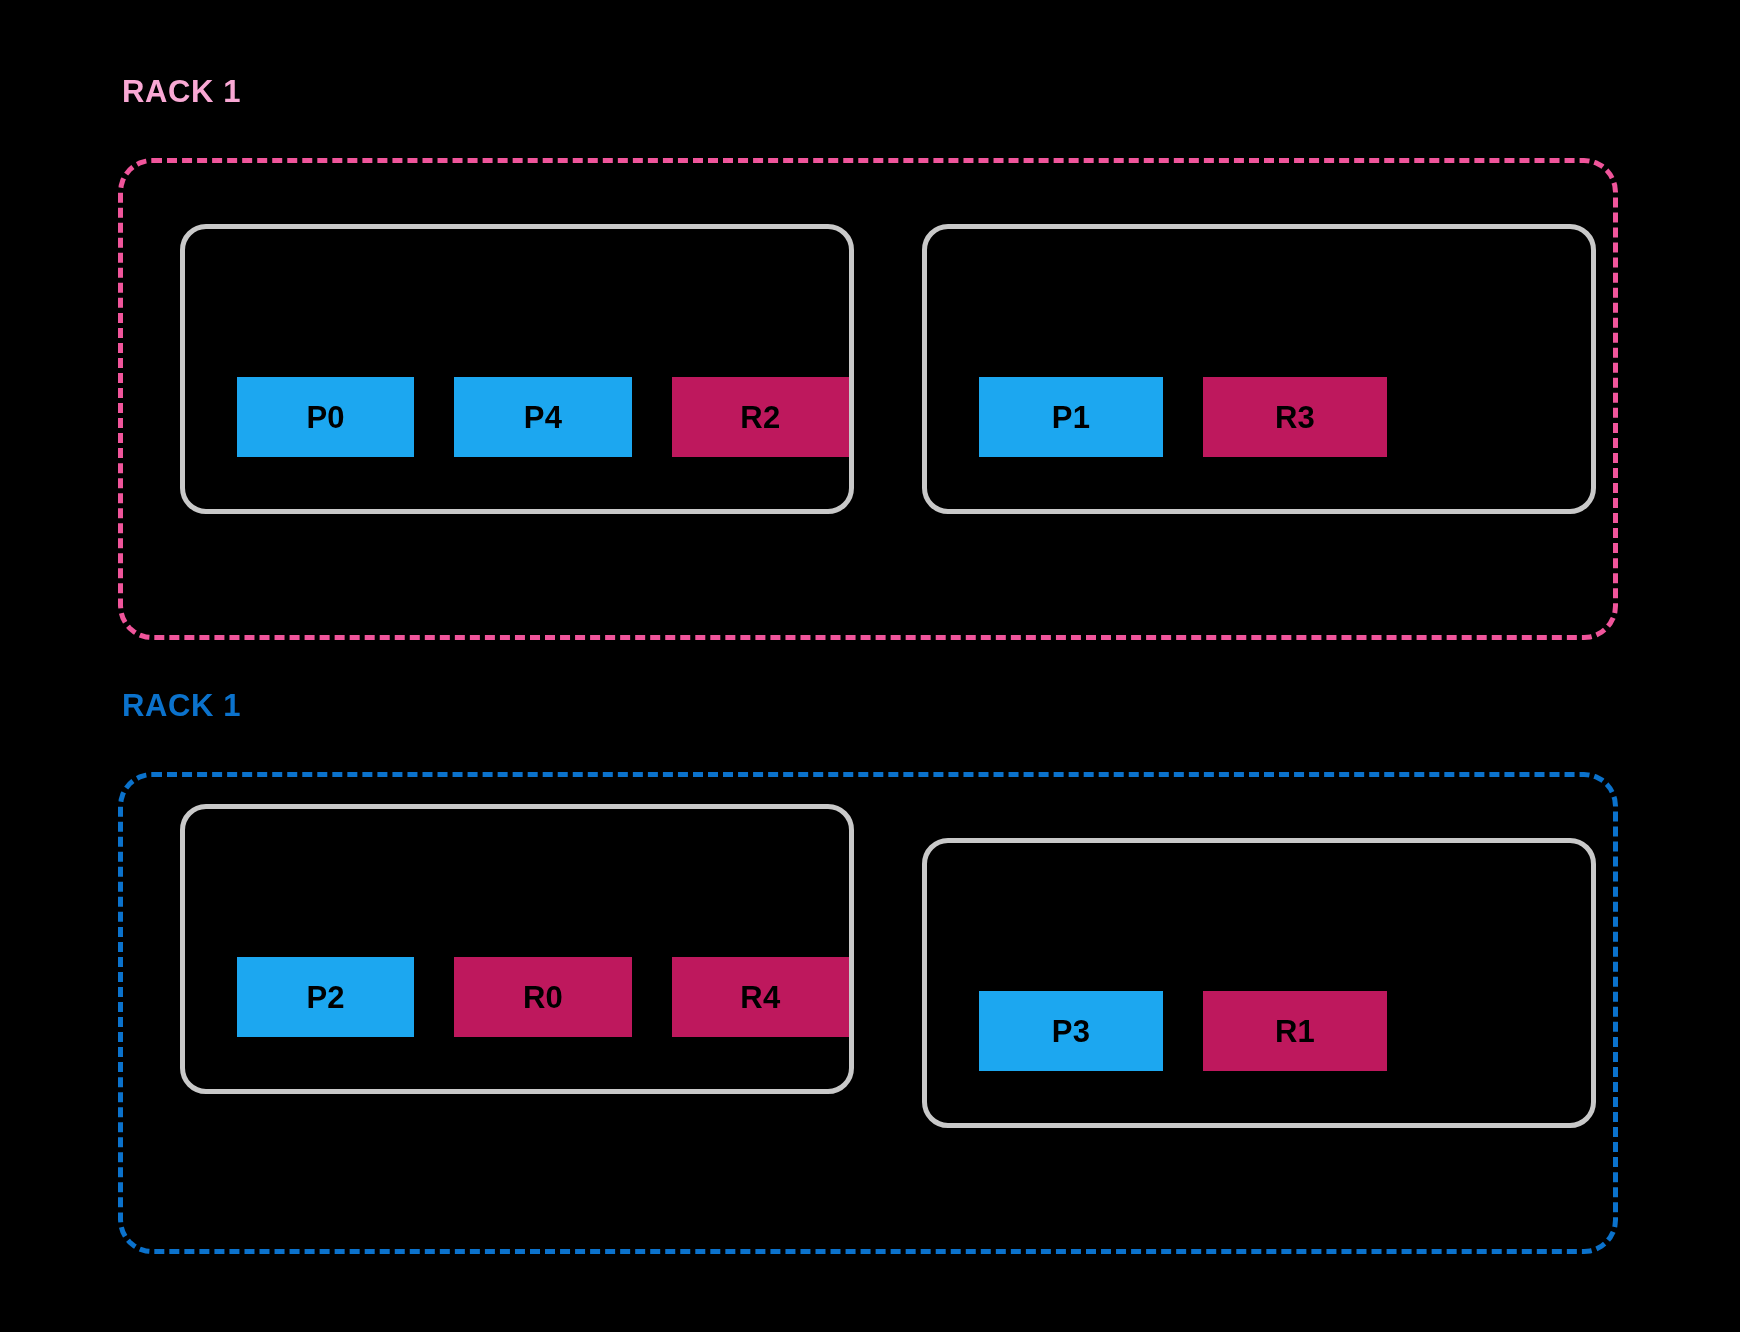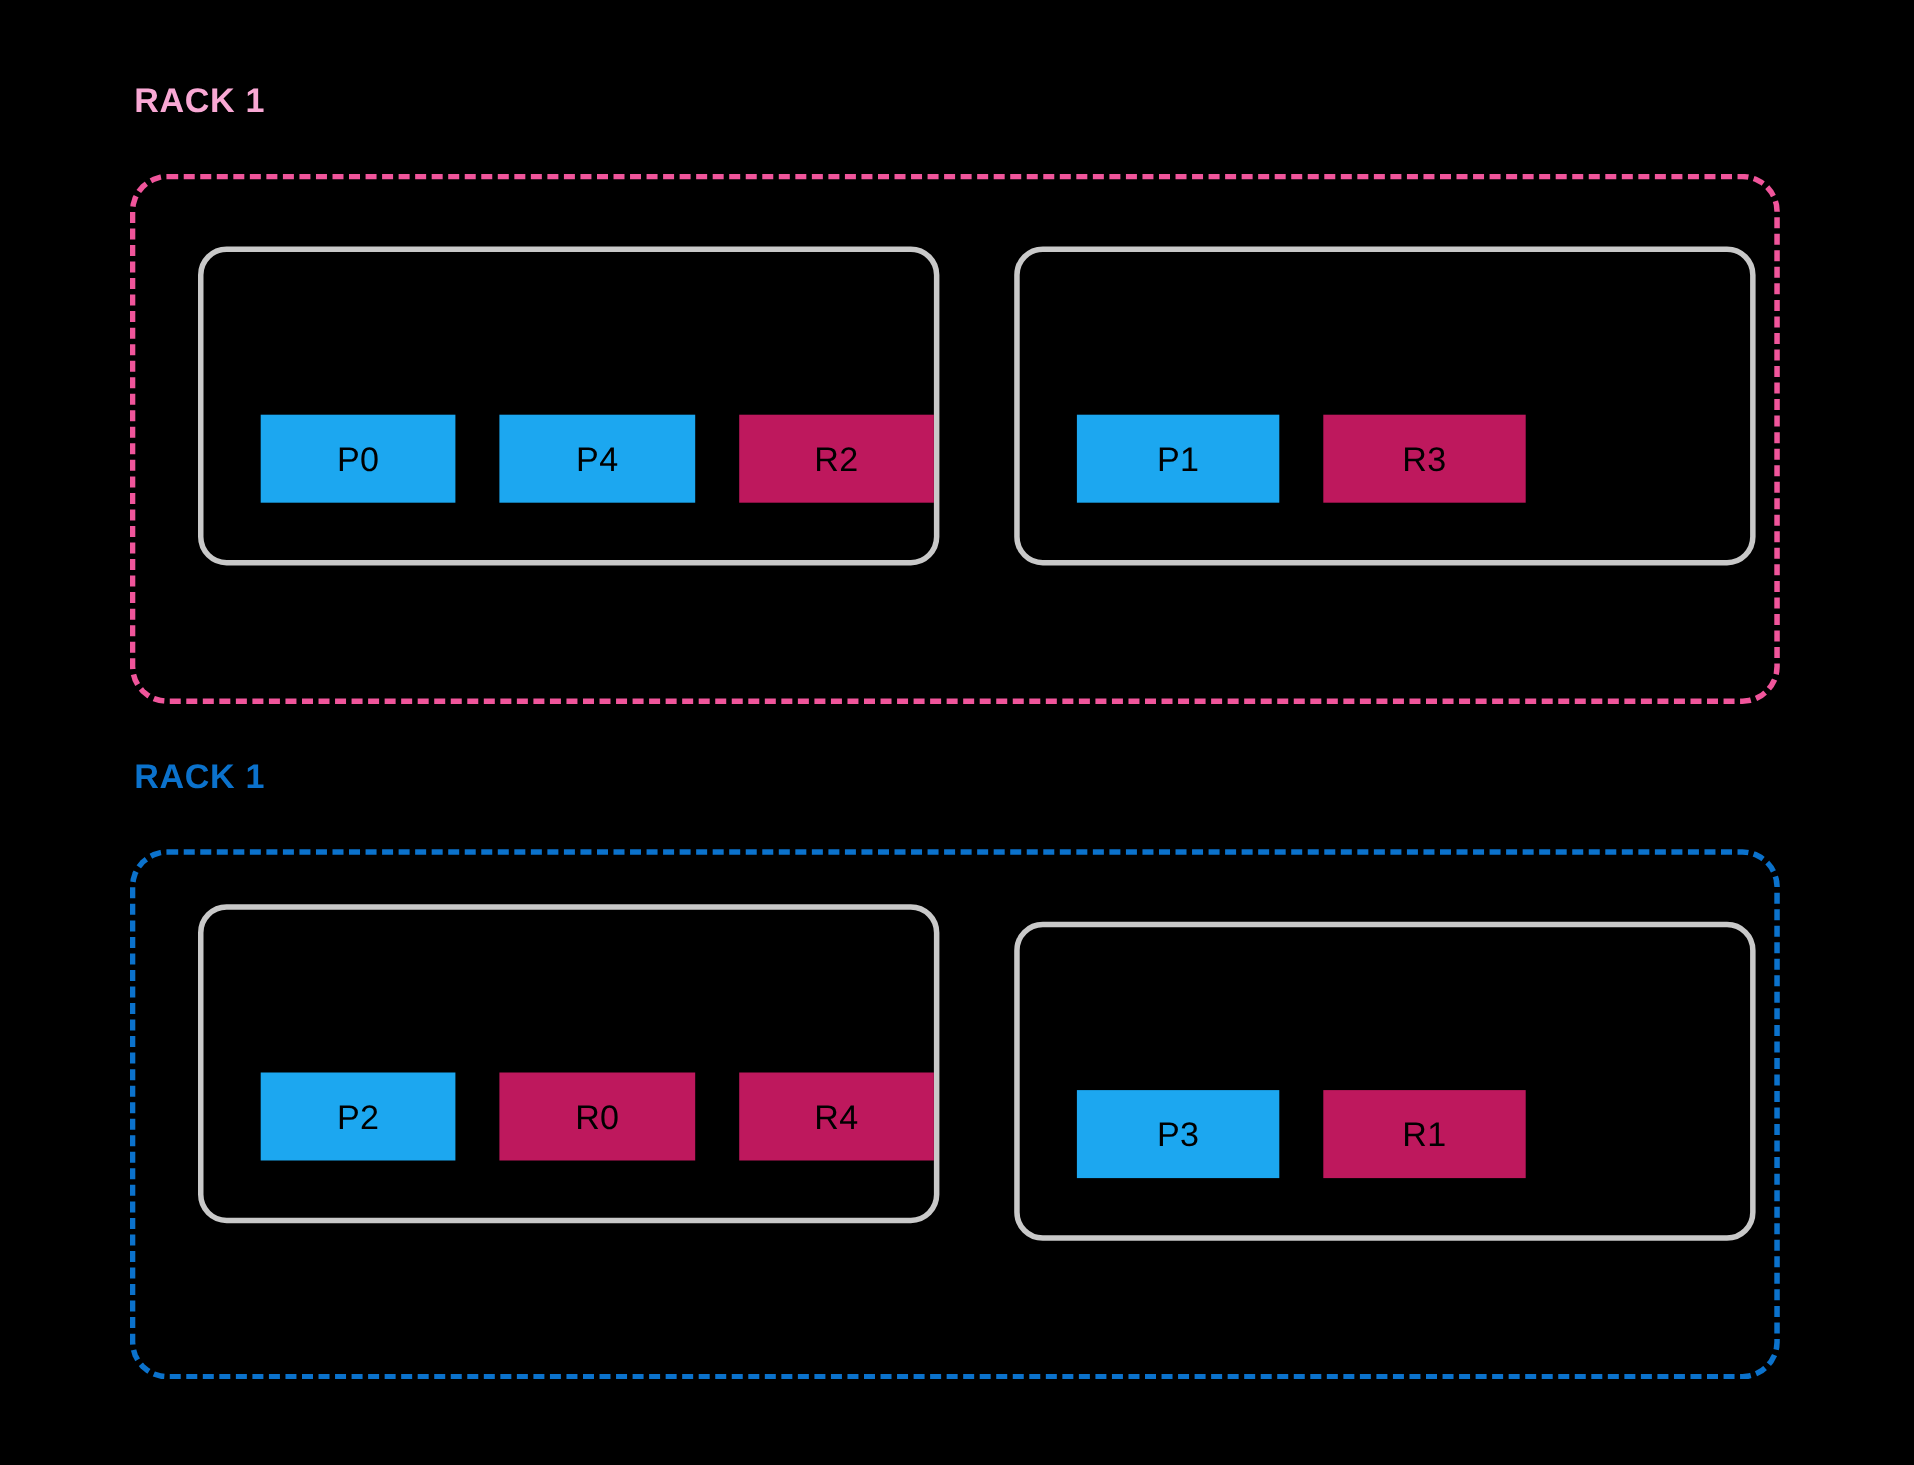--- a/index.html
+++ b/index.html
@@ -65,21 +65,21 @@
 
   
   .chip {
     width: 184px;
     height: 80px;
     display: flex;
     align-items: center;
     justify-content: center;
     color: #000000;
     font-size: 31px;
-    font-weight: 400;
+    font-weight: 700;
     letter-spacing: 0.3px;
     line-height: 1;
     border-radius: 0;
     user-select: none;
   }
   .chip.partition { background: #1ca7f0; }
   .chip.replica   { background: #be185d; }
 </style>
 </head>
 <body>
@@ -98,21 +98,21 @@
       <div class="node" style="left: 922px; top: 224px; width: 674px; height: 290px; border-color: rgb(201, 201, 201);">
         <div class="node-inner">
           <div class="chip partition">P1</div>
           <div class="chip replica">R3</div>
         </div>
       </div>
     </div>
     <div class="rack">
       <div class="rack-label" style="left: 122px; top: 690px; color: rgb(11, 114, 204);">RACK 1</div>
       <div class="rack-box" style="left: 118px; top: 772px; width: 1500px; height: 482px; border-color: rgb(11, 114, 204);"></div>
-      <div class="node" style="left: 180px; top: 822px; width: 674px; height: 290px; border-color: rgb(201, 201, 201);">
+      <div class="node" style="left: 180px; top: 804px; width: 674px; height: 290px; border-color: rgb(201, 201, 201);">
         <div class="node-inner">
           <div class="chip partition">P2</div>
           <div class="chip replica">R0</div>
           <div class="chip replica">R4</div>
         </div>
       </div>
       <div class="node" style="left: 922px; top: 838px; width: 674px; height: 290px; border-color: rgb(201, 201, 201);">
         <div class="node-inner">
           <div class="chip partition">P3</div>
           <div class="chip replica">R1</div>

